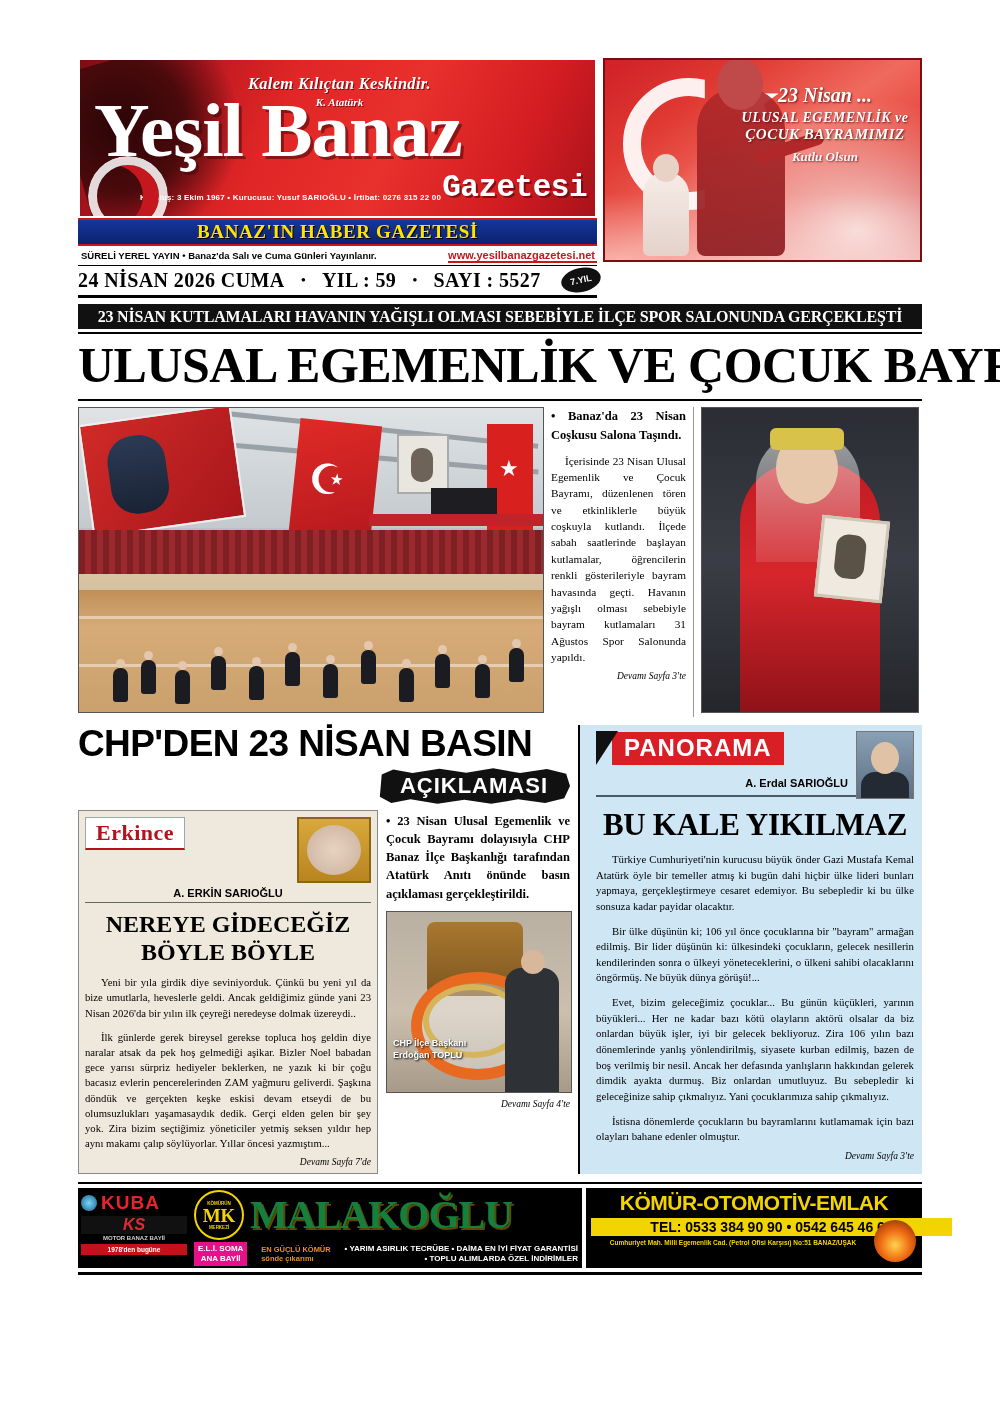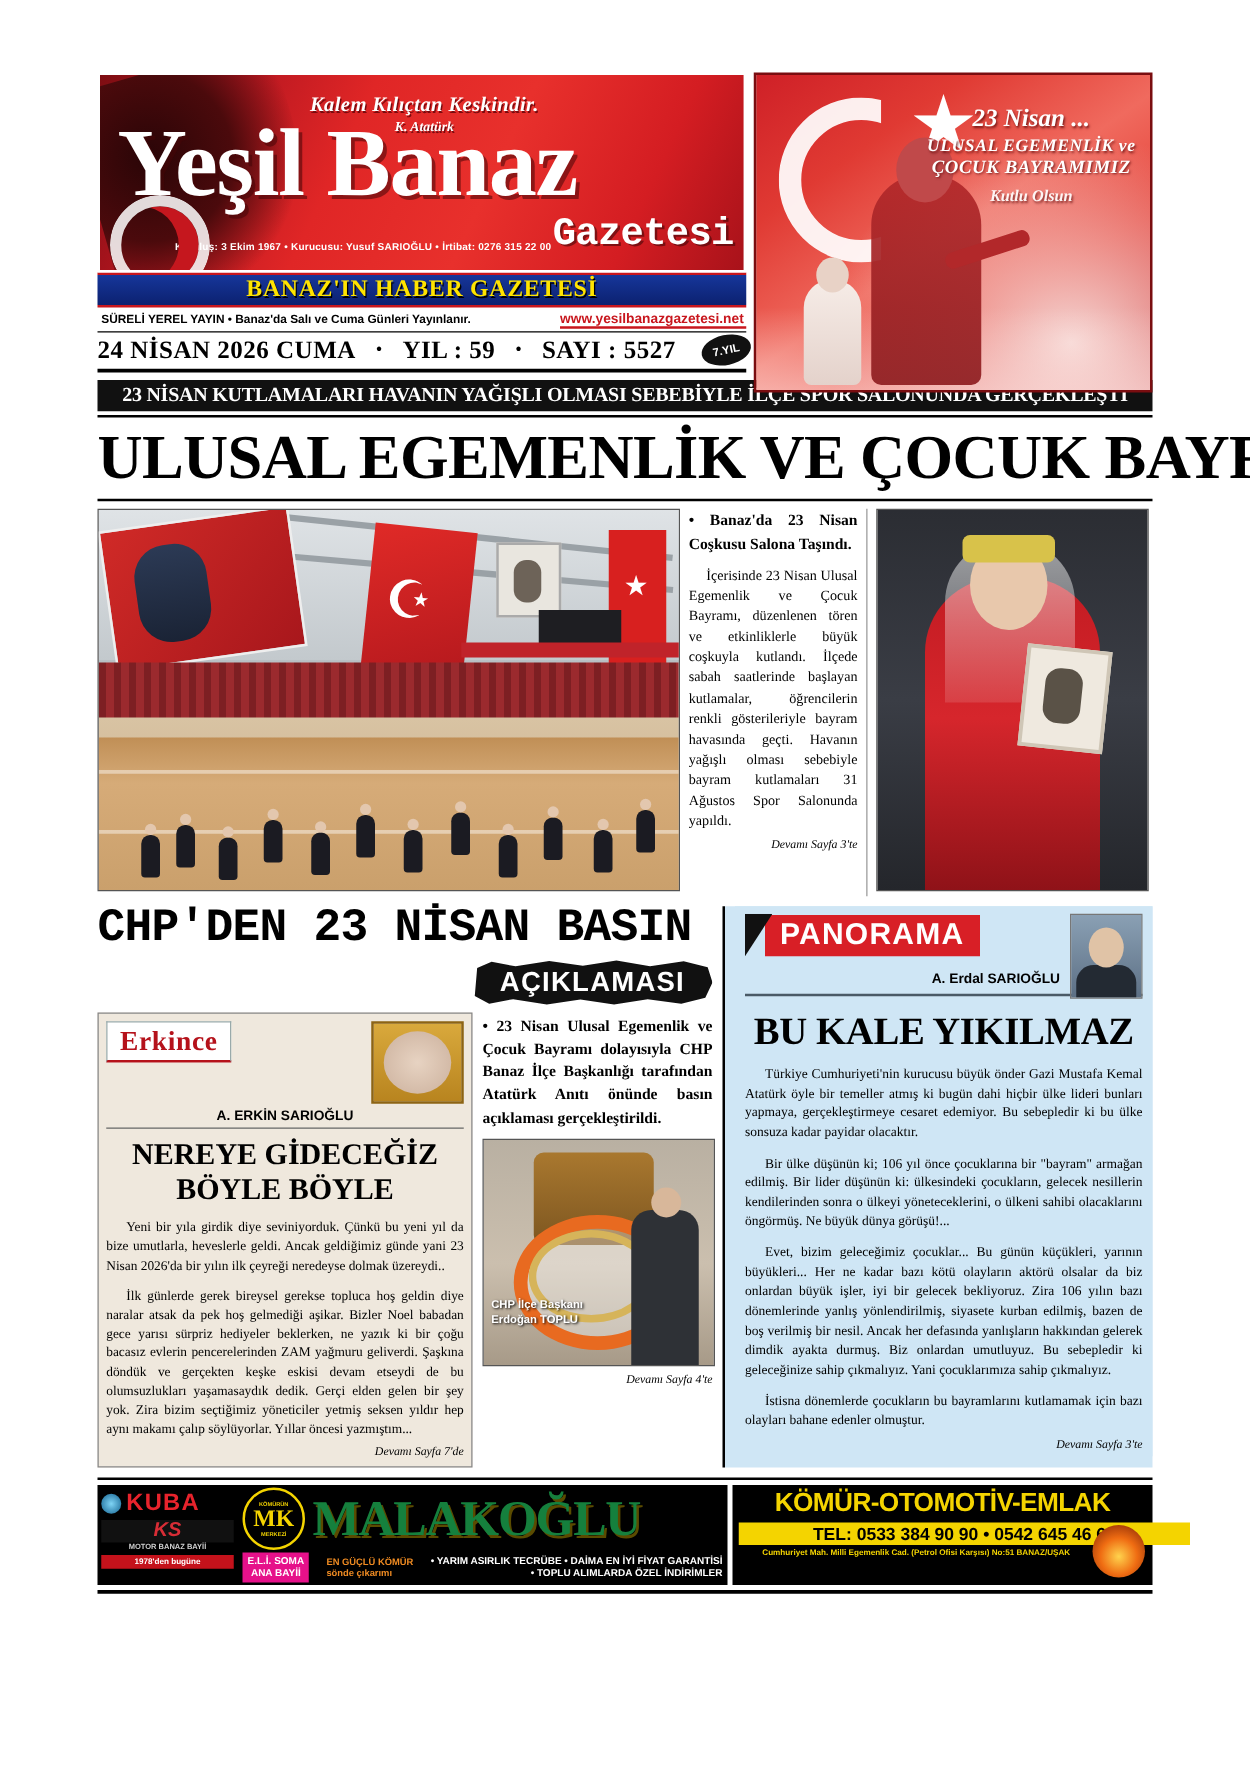--- a/index.html
+++ b/index.html
@@ -42,21 +42,21 @@
   .inforight{color:#c8161d;font-family:"Liberation Sans",sans-serif;font-weight:bold;font-size:11px;
       padding-right:2px;border-bottom:2px solid #c8161d;}
   .daterow{width:519px;height:32px;display:flex;align-items:center;border-bottom:3px solid #000;
       box-sizing:border-box;position:relative;}
   .daterow .dt{font-family:"Liberation Serif",serif;font-weight:bold;font-size:20px;letter-spacing:.4px;}
   .daterow .sep{font-size:15px;padding:0 16px;}
   .badge{position:absolute;right:-4px;top:2px;width:40px;height:24px;border-radius:50%;
       background:#111;color:#fff;font-size:9px;font-weight:bold;display:flex;align-items:center;
       justify-content:center;transform:rotate(-12deg);font-family:"Liberation Sans",sans-serif;}
   .mh-right{width:325px;padding-left:6px;box-sizing:border-box;}
-  .adbox{position:relative;width:319px;height:256px;border:2px solid #7a0d10;box-sizing:border-box;
+  .adbox{position:relative;width:319px;height:204px;border:2px solid #7a0d10;box-sizing:border-box;
       overflow:hidden;background:
       radial-gradient(ellipse at 80% 85%,#f6d7d4 0%,rgba(246,215,212,0) 55%),
       linear-gradient(145deg,#cf2027 0%,#e03a33 25%,#f06a5e 50%,#e5443b 70%,#c0161c 100%);}
   .adbox .moon{position:absolute;left:18px;top:18px;width:96px;height:96px;border-radius:50%;
       border:18px solid rgba(255,255,255,.92);box-shadow:inset -26px 0 0 0 rgba(224,48,44,.0);
       clip-path:polygon(0 0,62% 0,62% 100%,0 100%);}
   .adbox .star{position:absolute;left:122px;top:40px;width:0;height:0;color:#fff;font-size:62px;
       line-height:0;}
   .adbox .star:before{content:"\2605";position:absolute;left:0;top:0;color:#fff;}
   .adtext{position:absolute;right:10px;top:24px;width:170px;text-align:center;color:#fff;
@@ -133,21 +133,21 @@
   .veil{position:absolute;left:54px;bottom:150px;width:104px;height:130px;
       background:linear-gradient(rgba(255,255,255,.55),rgba(255,255,255,.12));border-radius:50px 50px 0 0;}
   .framepic{position:absolute;left:116px;bottom:112px;width:62px;height:76px;background:#efe9df;
       border:3px solid #cfc6b6;transform:rotate(6deg);}
   .framepic:after{content:"";position:absolute;left:14px;top:14px;width:30px;height:44px;border-radius:12px;
       background:#5a5247;}
 
   
   .midrow{display:flex;width:844px;margin-top:8px;}
   .midleft{width:502px;border-right:2px solid #000;box-sizing:border-box;padding-right:8px;}
-  .chphead{font-family:Liberation Mono, monospace;font-weight:bold;font-size:37px;letter-spacing:-.6px;
+  .chphead{font-family:Liberation Sans, sans-serif;font-weight:bold;font-size:37px;letter-spacing:-.6px;
       line-height:1;white-space:nowrap;}
   .splat{display:inline-block;background:#111;color:#fff;padding:5px 22px;margin-top:6px;
       font-family:"Liberation Sans",sans-serif;font-weight:bold;font-size:22px;letter-spacing:1px;
       clip-path:polygon(2% 18%,8% 4%,18% 14%,32% 2%,46% 13%,60% 1%,74% 14%,88% 3%,98% 16%,100% 50%,97% 84%,87% 97%,73% 87%,59% 99%,45% 88%,31% 99%,17% 87%,7% 97%,1% 80%);}
   .mid2{display:flex;margin-top:6px;}
   .erkcol{width:300px;background:#efe8dd;border:1px solid #888;box-sizing:border-box;padding:6px;}
   .erkhead{display:flex;align-items:flex-start;justify-content:space-between;}
   .erklogo{background:#fff;border:1px solid #9aa;padding:2px 10px;color:#b5121b;
       font-family:"Liberation Serif",serif;font-weight:bold;font-size:22px;letter-spacing:.5px;
       border-bottom:2px solid #b5121b;}

